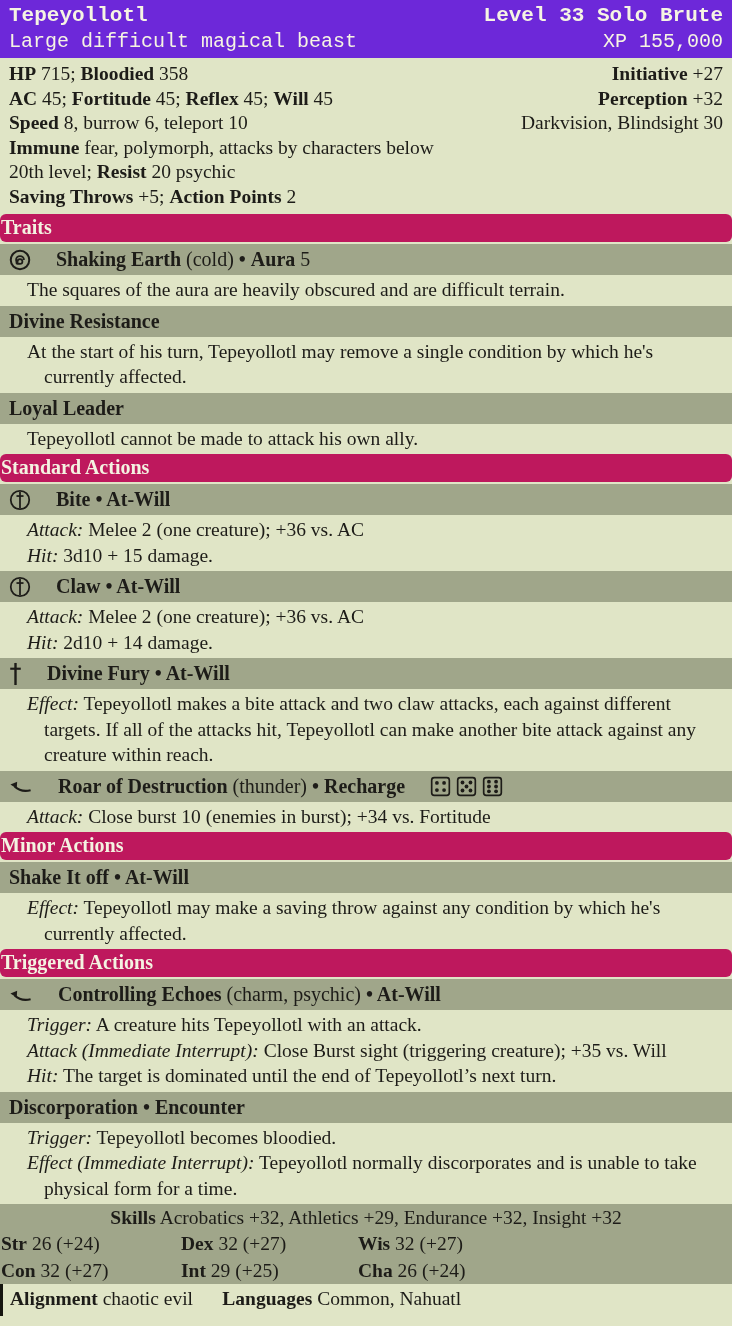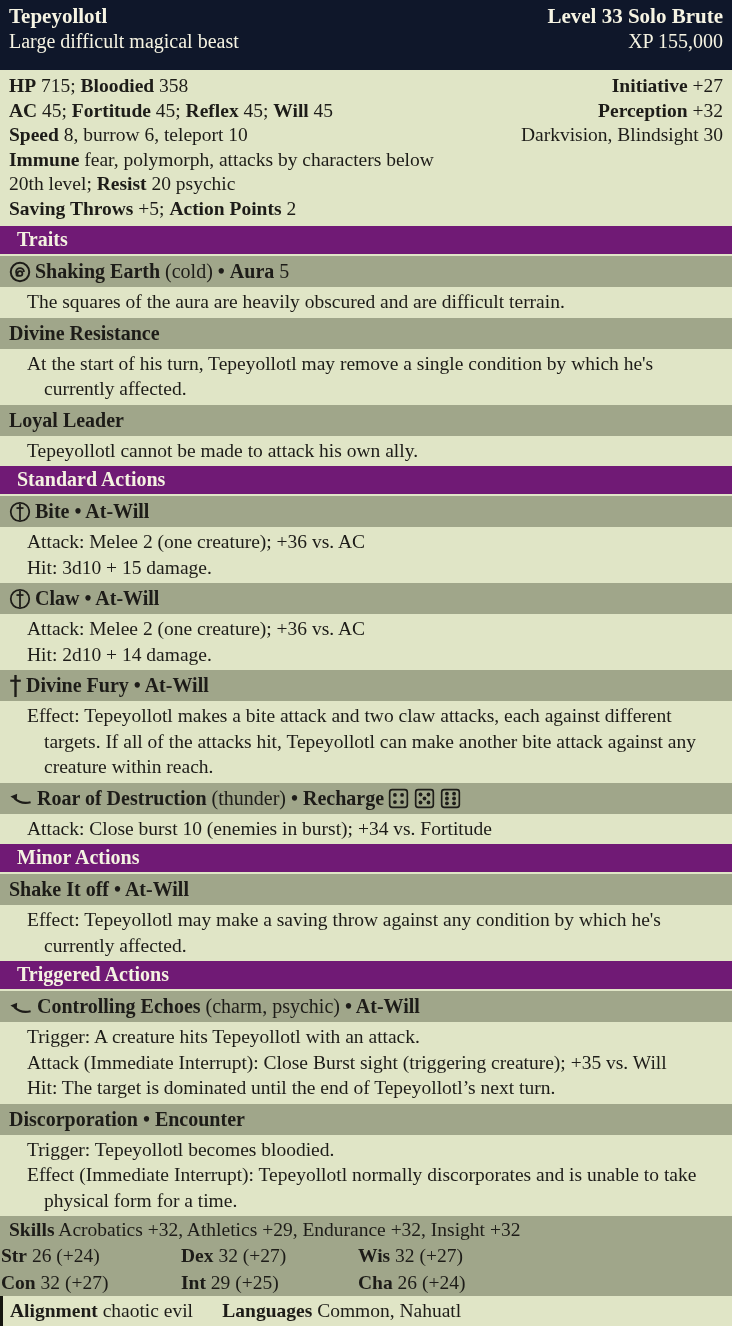--- a/index.html
+++ b/index.html
@@ -5,44 +5,44 @@
   html,body{margin:0;padding:0;}
   body{
     width:732px;height:1326px;
     background:#e0e5c6;
     font-family:"Liberation Serif", serif;
     color:#1d1c18;
     font-size:19.5px;
     overflow:hidden;
   }
   .b{font-weight:bold}
-  .i{}
+  .i{font-style:italic}
   .seg{white-space:pre-wrap}
 
-  .hdr{background:#0f172a;color:#f6f4e3;padding:3px 9px 16px;}
+  .hdr{background:#6d28d9;color:#f6f4e3;padding:3px 9px 4px;font-family:Liberation Mono, monospace;}
   .hrow{display:flex;justify-content:space-between;align-items:baseline;}
   .hrow.top{font-weight:bold;font-size:21px;line-height:26px;}
   .hrow.sub{font-size:20px;line-height:25px;}
 
   .stats{padding:4px 9px 5px;border-radius:10px;}
   .srow{display:flex;justify-content:space-between;line-height:24.5px;}
   .srow .right{text-align:left;}
   .immune{max-width:452px;line-height:24.5px;}
 
-  .bar{background:#701a75;color:#f4f2e1;font-weight:bold;font-size:20px;line-height:25px;padding:1px 17px 2px;}
+  .bar{background:#be185d;color:#f4f2e1;font-weight:bold;font-size:20px;line-height:25px;padding:1px 1px 2px;border-radius:6px;}
   .sep{height:2px;}
 
-  .ptitle{background:#a0a68a;padding:3px 9px;font-size:20px;line-height:25px;display:flex;align-items:center;gap:4px;}
+  .ptitle{background:#a0a68a;padding:3px 9px;font-size:20px;line-height:25px;display:flex;align-items:center;gap:25px;}
   .ptitle .dice{display:flex;gap:5px;align-items:center;}
   .icon{flex:0 0 auto;display:block;color:#1d1c18;}
 
   .pbody{padding:2px 0 3px;}
   .pbody p{margin:0;padding:0 8px 0 44px;text-indent:-17px;line-height:25.5px;}
 
-  .frow{background:#a0a68a;padding:1px 9px;line-height:25px;}
+  .frow{background:#a0a68a;padding:1px 9px;line-height:25px;text-align:center;}
   .abil{background:#a0a68a;display:grid;grid-template-columns:180px 177px auto;padding:0 1px 1px;line-height:25.5px;}
   .align-row{background:#e0e5c6;border-left:3px solid #15150f;padding:2px 9px 4px 7px;line-height:26px;}
 </style>
 </head>
 <body>
 
 <div>
 
   <div class="hdr">
     <div class="hrow top">

